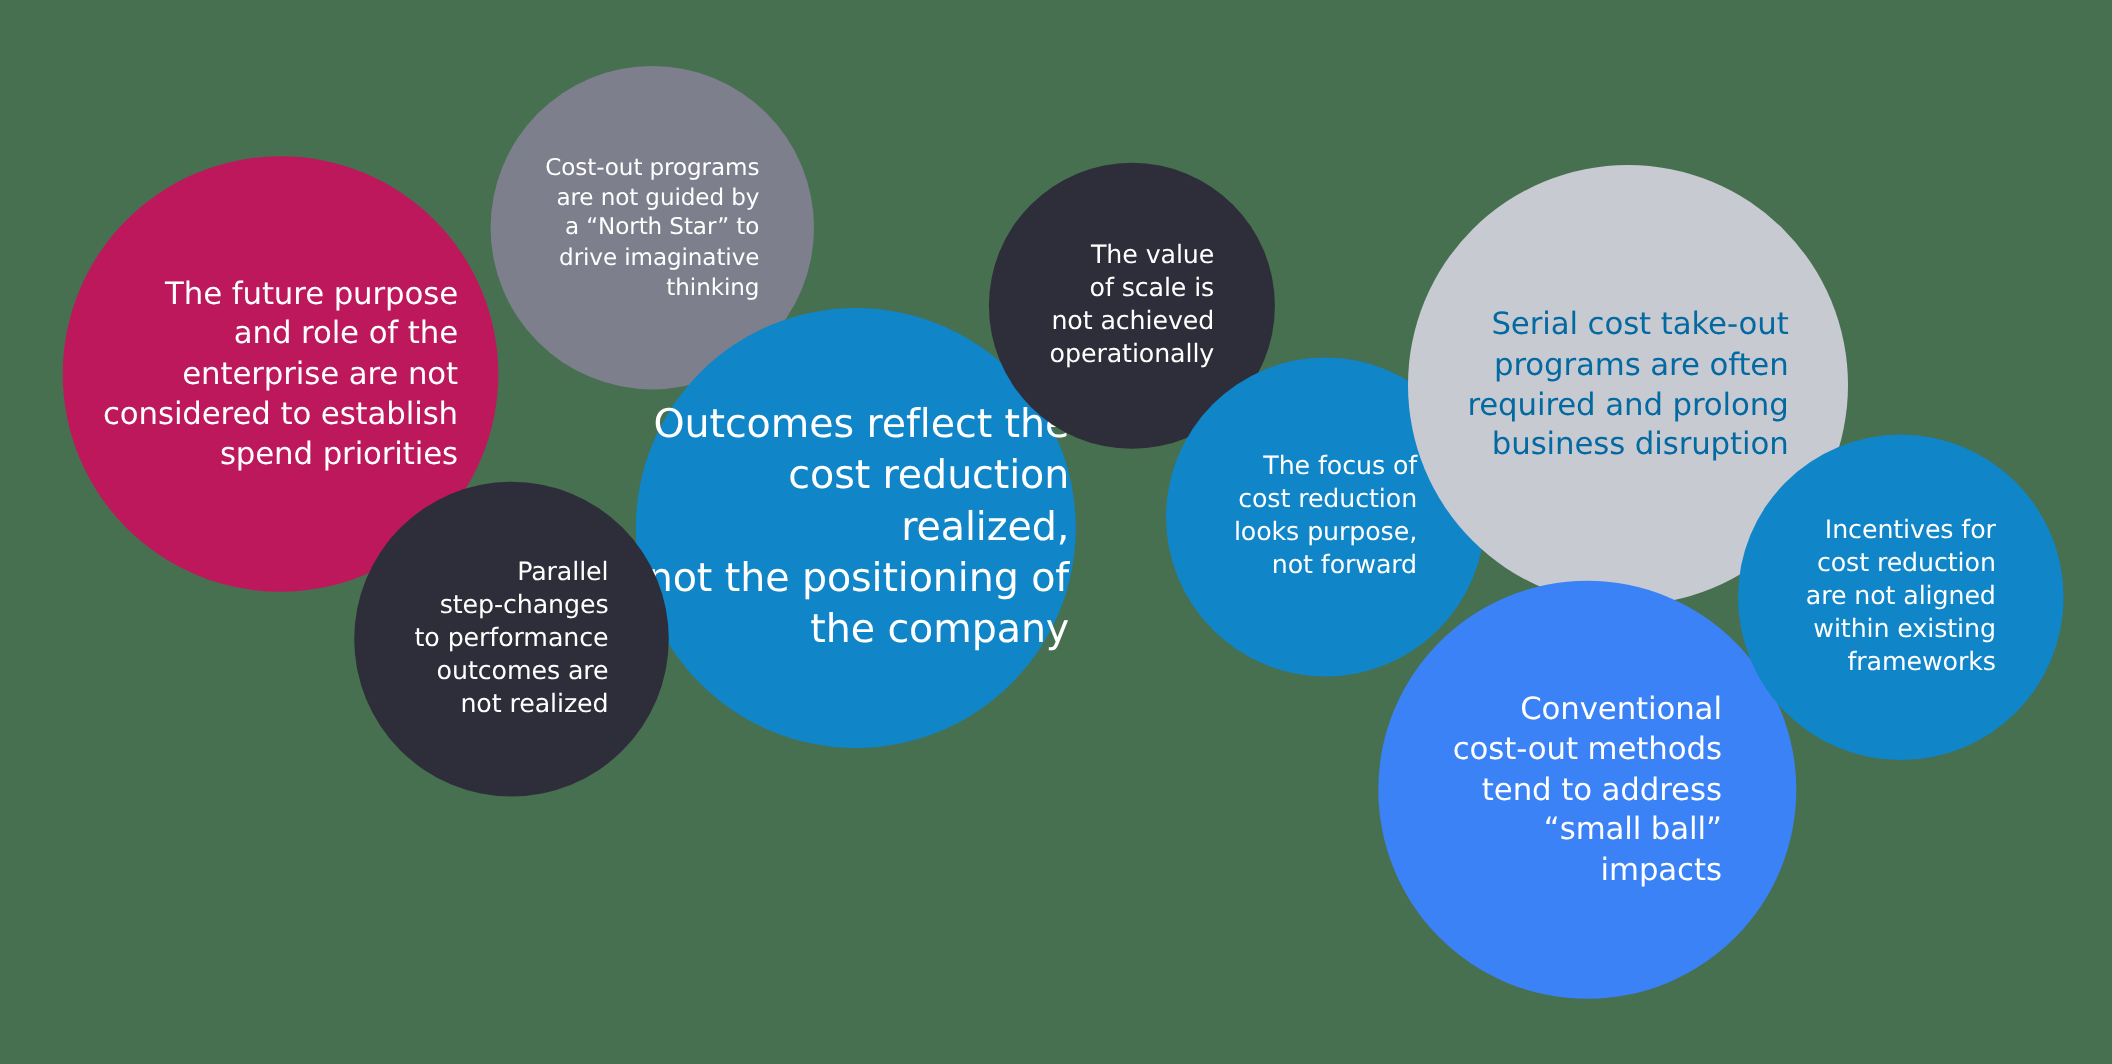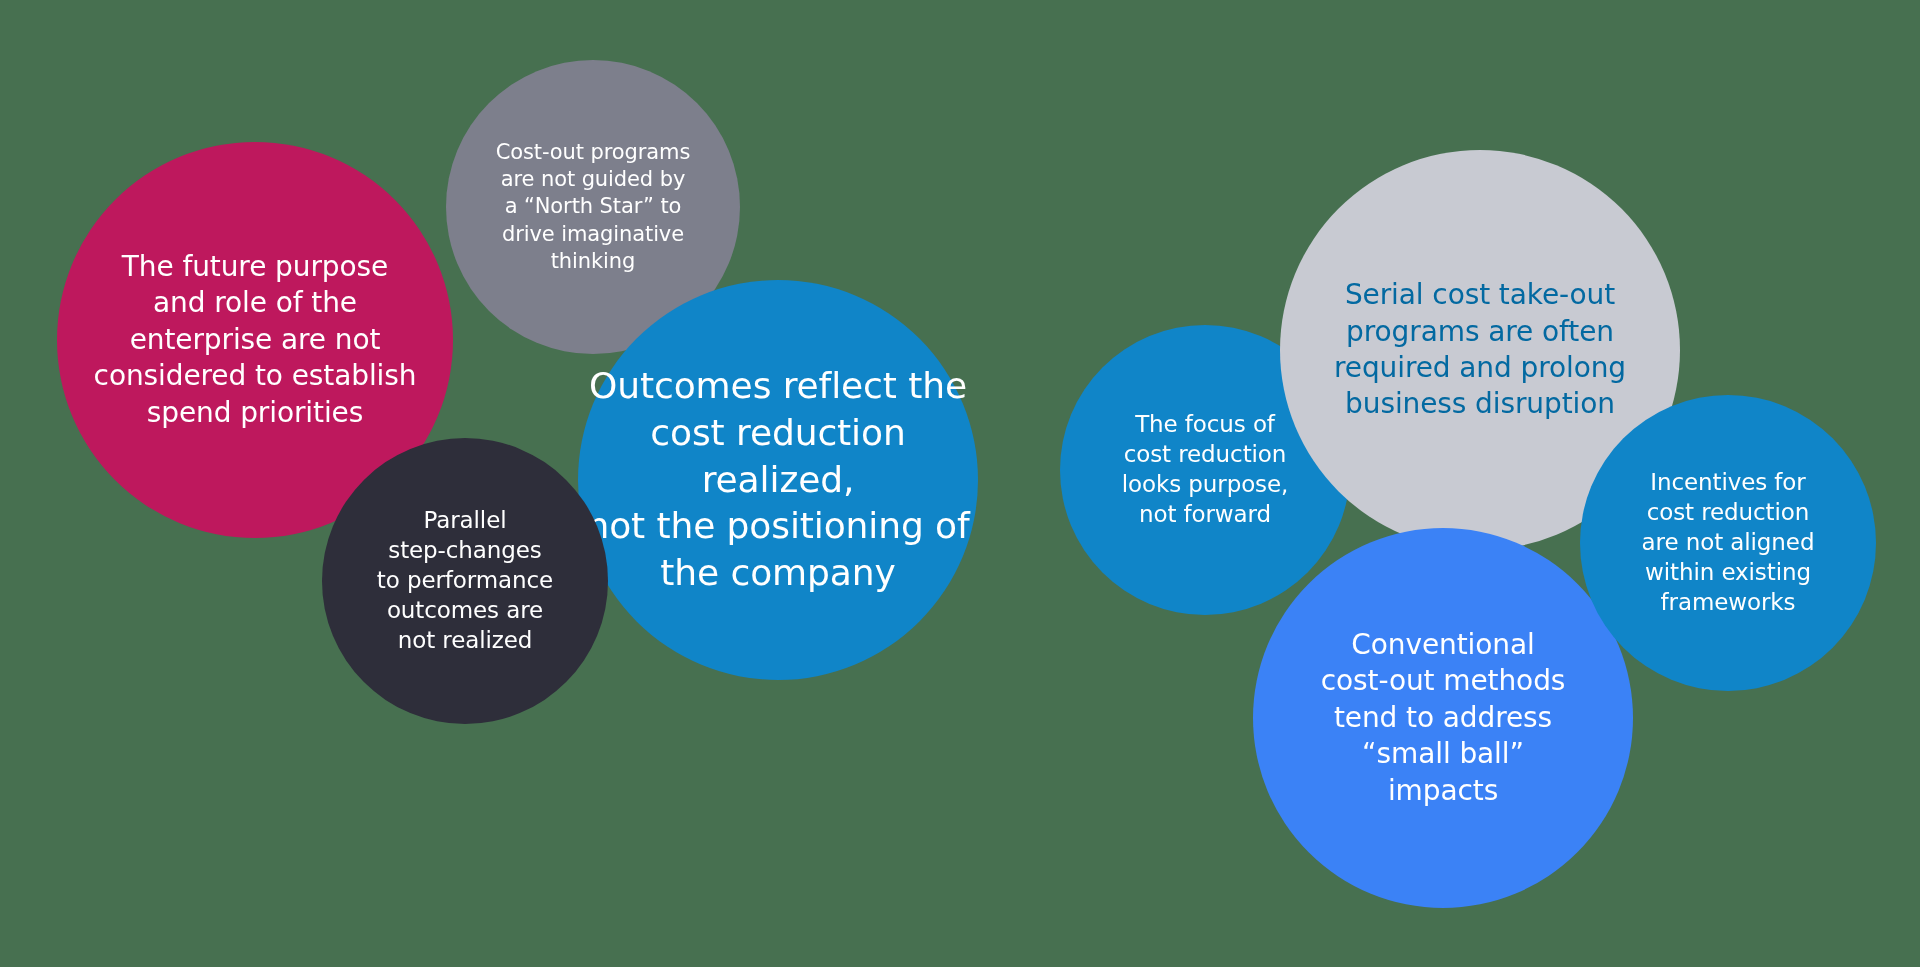--- a/index.html
+++ b/index.html
@@ -27,20 +27,21 @@
     justify-content: center;
     text-align: center;
     box-sizing: border-box;
     line-height: 1.3;
     letter-spacing: -0.1px;
   }
   .bubble .txt {
     display: block;
     padding: 0 6px;
     white-space: pre-line;
+    text-align: right;
   }
 </style>
 </head>
 <body>
 
 <div id="canvas" style="background: rgb(71, 112, 80);">
     <div class="bubble" style="left: 57px; top: 142px; width: 396px; height: 396px; background: #be185d; color: rgb(255, 255, 255); font-size: 28px;">
       <span class="txt">The future purpose
 and role of the
 enterprise are not
@@ -60,20 +61,26 @@
 not the positioning of
 the company</span>
     </div>
     <div class="bubble" style="left: 322px; top: 438px; width: 286px; height: 286px; background: rgb(46, 46, 58); color: rgb(255, 255, 255); font-size: 23px;">
       <span class="txt">Parallel
 step-changes
 to performance
 outcomes are
 not realized</span>
     </div>
+    <div class="bubble" style="left: 899px; top: 148px; width: 260px; height: 260px; background: rgb(46, 46, 58); color: rgb(255, 255, 255); font-size: 23px;">
+      <span class="txt">The value
+of scale is
+not achieved
+operationally</span>
+    </div>
     <div class="bubble" style="left: 1060px; top: 325px; width: 290px; height: 290px; background: rgb(16, 133, 200); color: rgb(255, 255, 255); font-size: 23px;">
       <span class="txt">The focus of
 cost reduction
 looks purpose,
 not forward</span>
     </div>
     <div class="bubble" style="left: 1280px; top: 150px; width: 400px; height: 400px; background: rgb(200, 202, 210); color: #0369a1; font-size: 28px;">
       <span class="txt">Serial cost take-out
 programs are often
 required and prolong

